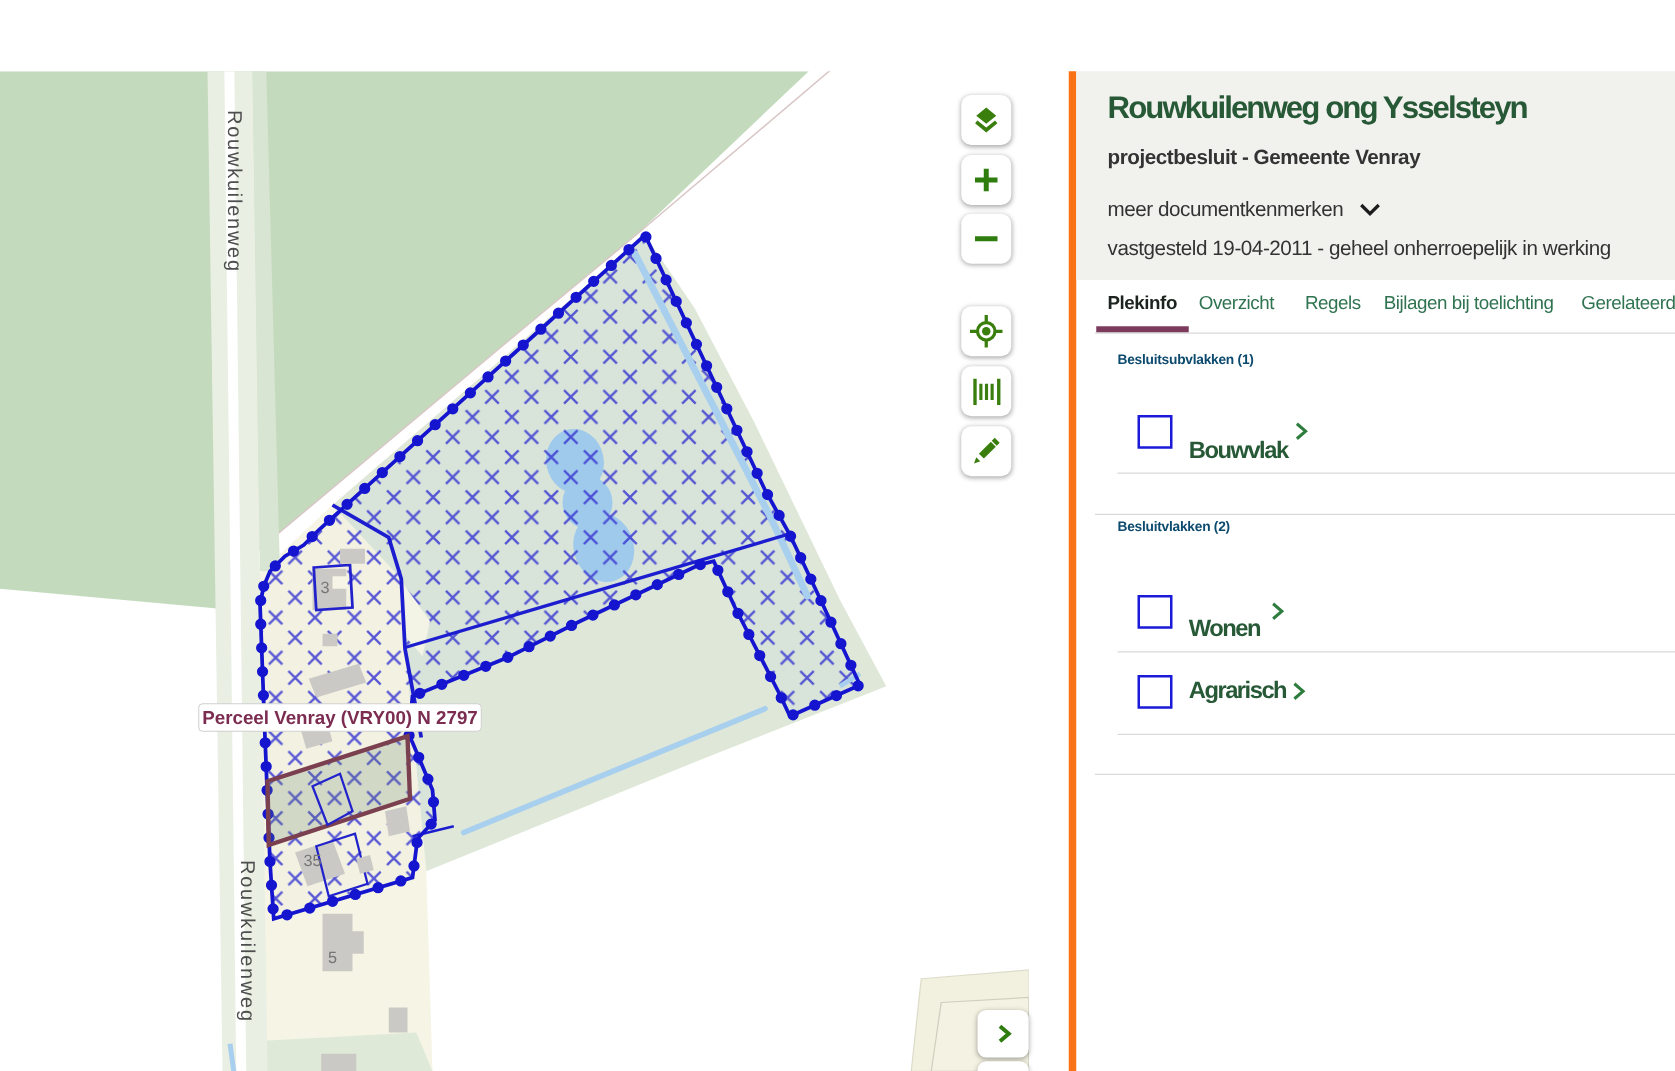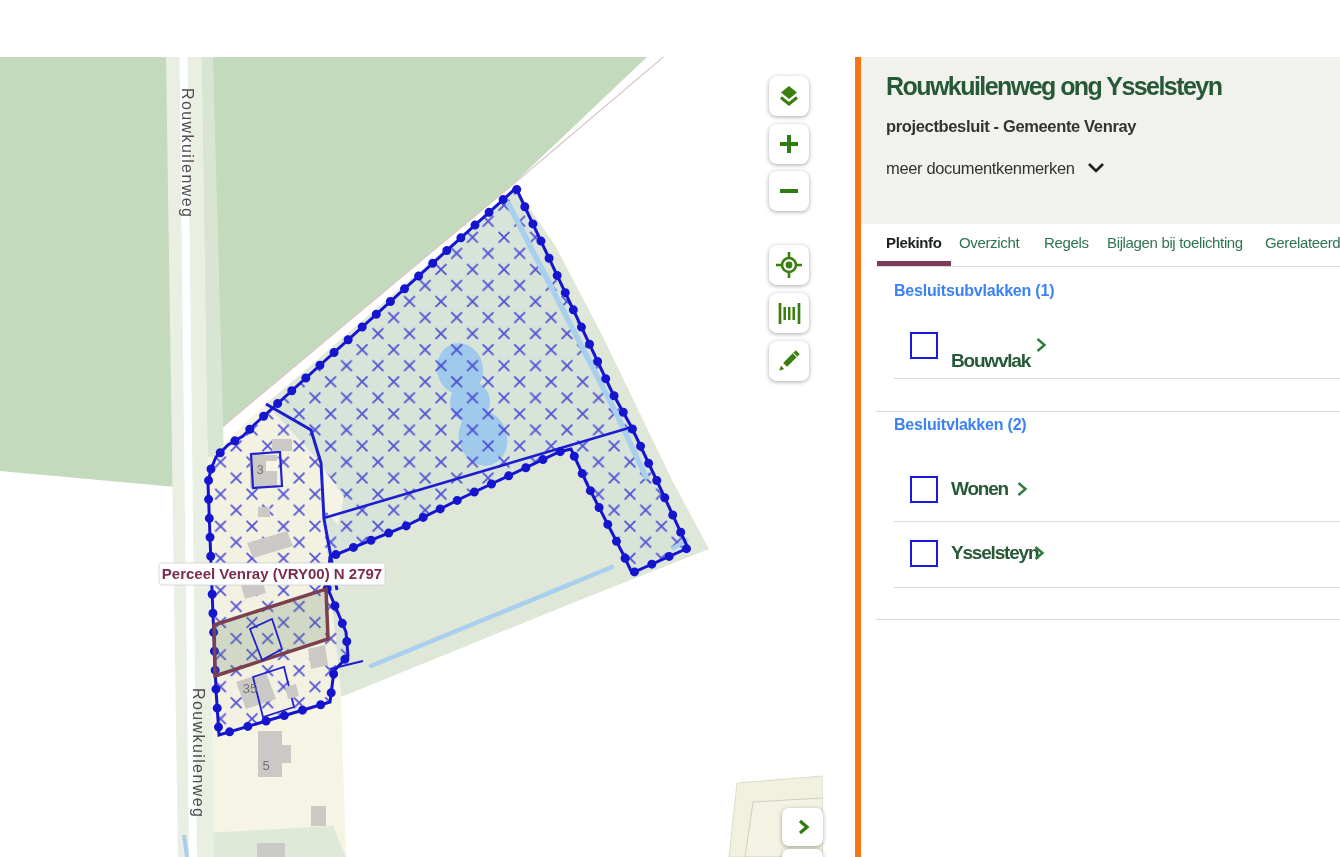--- a/index.html
+++ b/index.html
@@ -8,21 +8,21 @@
        font-family:"Liberation Sans",sans-serif;}
   .map{position:absolute;left:0;top:57px;width:823px;height:800px;}
   .btn{position:absolute;width:40px;height:40px;background:#fff;border-radius:8px;
        box-shadow:0 1px 4px rgba(0,0,0,.35);display:flex;align-items:center;justify-content:center;}
   .panel{position:absolute;left:823px;top:57px;width:517px;height:800px;background:#fff;
          border-left:6px solid #f97316;box-sizing:border-box;margin-left:32px;}
   .panel *{position:absolute;}
   .ptitle{color:#275937;font-size:25px;font-weight:bold;letter-spacing:-1.55px;left:25px;top:15px;white-space:nowrap;}
   .ptxt{color:#333;font-size:16.5px;letter-spacing:-0.35px;white-space:nowrap;left:25px;}
   .tab{color:#2f7350;font-size:15px;letter-spacing:-0.35px;white-space:nowrap;top:177px;}
-  .sechead{font-size:16px;font-weight:bold;color:#3b82f6;left:33px;letter-spacing:-0.2px;}
+  .sechead{font-size:11px;font-weight:bold;color:#0c4a6e;left:33px;letter-spacing:-0.2px;}
   .cbx{width:24px;height:23px;border:2px solid #1a1ad8;background:#fff;left:49px;}
   .rlabel{color:#275937;font-size:19px;font-weight:bold;left:90px;letter-spacing:-1.2px;}
   .hrp{border:none;border-top:1px solid #d9d9d9;left:33px;right:0;margin:0;}
   .hrf{border:none;border-top:1px solid #d9d9d9;left:15px;right:0;margin:0;}
 </style>
 </head>
 <body>
 
 <svg class="map" viewBox="0 0 823 800" width="823" height="800">
   <defs>
@@ -210,20 +210,21 @@
   <div class="ptitle">Rouwkuilenweg ong Ysselsteyn</div>
 
   <div class="ptxt" style="top:60px;font-weight:bold;">projectbesluit - Gemeente Venray</div>
 
   <div class="ptxt" style="top:102px;">meer documentkenmerken</div>
 
   <svg style="left:226px;top:105px;" width="18" height="12" viewBox="0 0 18 12">
       <path d="M2 2 L9 9 L16 2" fill="none" stroke="#1d1d1d" stroke-width="2.6"></path>
     </svg>
 
+  <div class="ptxt" style="top:133px;">vastgesteld 19-04-2011 - geheel onherroepelijk in werking</div>
 
   <div class="tab" style="left:25px;color:#1d2420;font-weight:bold;">Plekinfo</div>
 
   <div class="tab" style="left:98px;text-align:center;">Overzicht</div>
 
   <div class="tab" style="left:183px;">Regels</div>
 
   <div class="tab" style="left:246px;">Bijlagen bij toelichting</div>
 
   <div class="tab" style="left:404px;">Gerelateerd</div>
@@ -243,31 +244,31 @@
     </svg>
 
   <hr class="hrp" style="top:321px;">
 
   <hr class="hrf" style="top:354px;">
 
   <div class="sechead" style="top:359px;">Besluitvlakken (2)</div>
 
   <div class="cbx" style="top:419px;"></div>
 
-  <div class="rlabel" style="top:421px;">Wonen</div>
+  <div class="rlabel" style="top:436px;">Wonen</div>
 
   <svg style="left:155px;top:424px;" width="12" height="16" viewBox="0 0 12 16">
       <path d="M2.5 2 L9.5 8 L2.5 14" fill="none" stroke="#2e7d3e" stroke-width="2.4"></path>
     </svg>
 
   <hr class="hrp" style="top:464px;">
 
   <div class="cbx" style="top:483px;"></div>
 
-  <div class="rlabel" style="top:485px;">Ysselsteyn</div>
+  <div class="rlabel" style="top:485px;">Agrarisch</div>
 
   <svg style="left:172px;top:488px;" width="12" height="16" viewBox="0 0 12 16">
       <path d="M2.5 2 L9.5 8 L2.5 14" fill="none" stroke="#2e7d3e" stroke-width="2.4"></path>
     </svg>
 
   <hr class="hrp" style="top:530px;">
 
   <hr class="hrf" style="top:562px;">
 </div>
 

